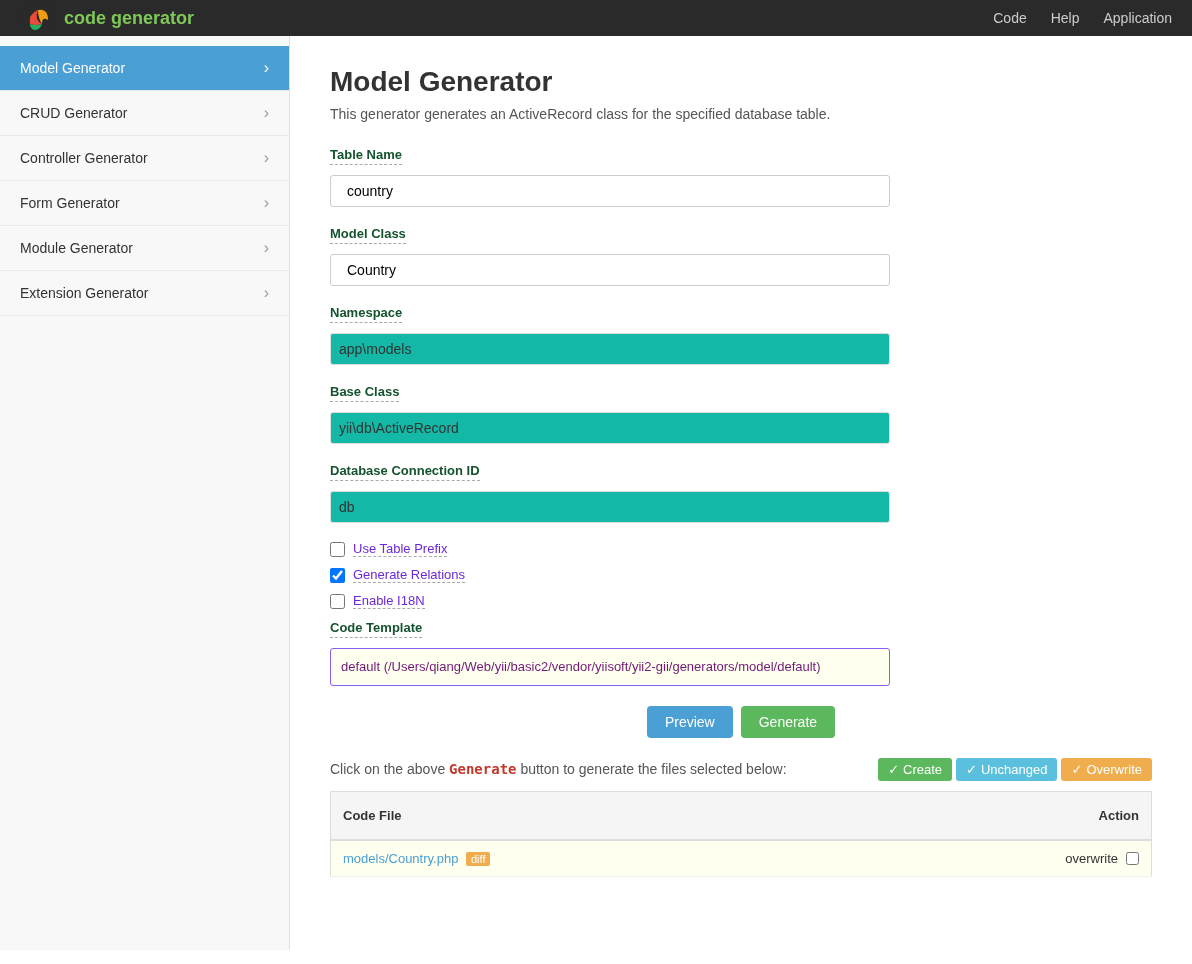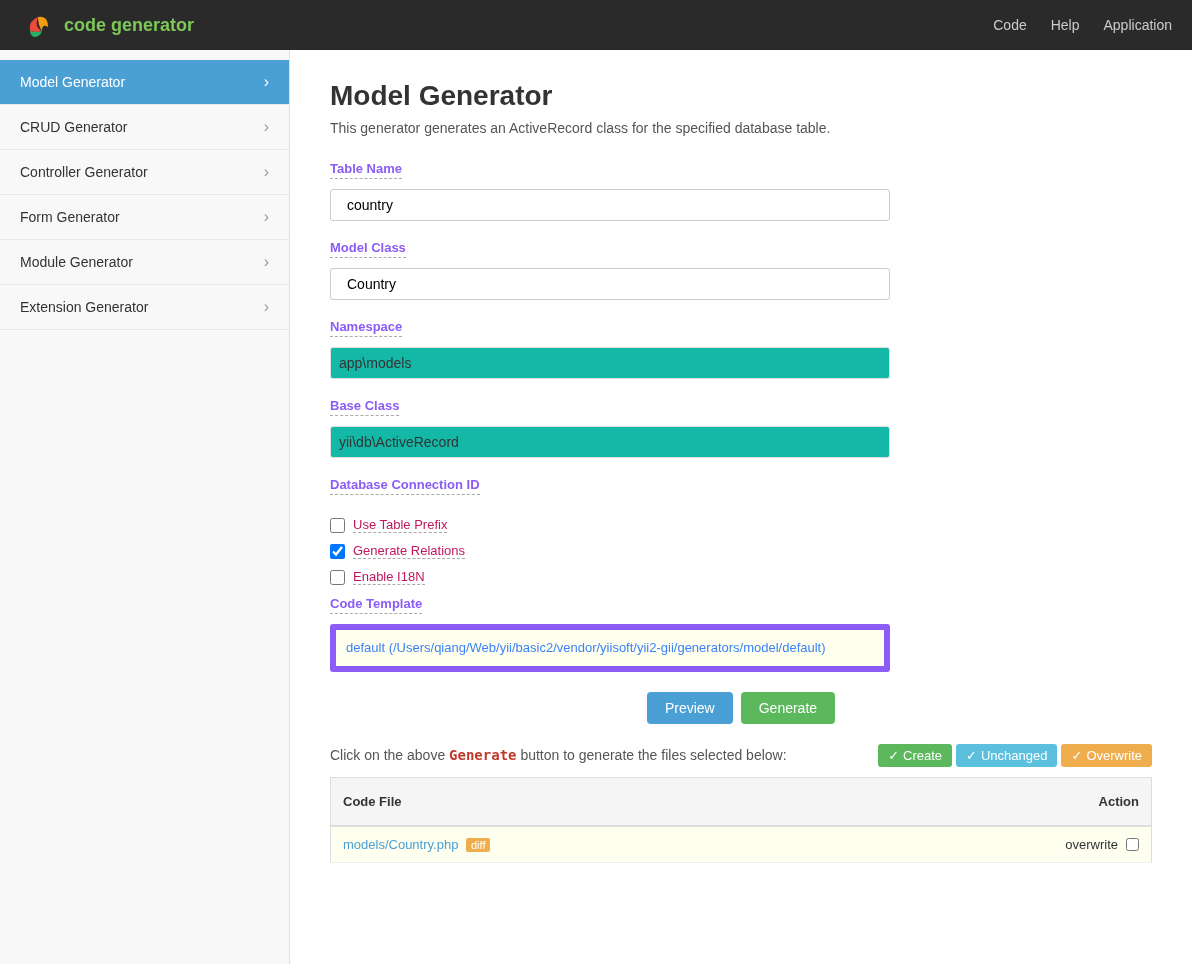--- a/index.html
+++ b/index.html
@@ -1,21 +1,21 @@
 <!DOCTYPE html>
 <html><head>
   <meta charset="utf-8">
   <style>
     * { box-sizing: border-box; margin: 0; padding: 0; }
     body { font-family: Arial, sans-serif; font-size: 14px; color: #333; background: #fff; }
 
     
     .header {
       background: #2a2a2a;
-      height: 50px;
+      height: 36px;
       display: flex;
       align-items: center;
       padding: 0 20px;
       justify-content: space-between;
     }
     .header-logo {
       display: flex;
       align-items: center;
       gap: 8px;
     }
@@ -91,21 +91,21 @@
     }
 
     
     .form-group {
       margin-bottom: 18px;
     }
     .form-label {
       display: block;
       font-weight: bold;
       margin-bottom: 4px;
-      color: #8b5cf6;
+      color: #14532d;
       font-size: 13px;
       border-bottom: 1px dashed #aaa;
       padding-bottom: 2px;
       display: inline-block;
     }
     .form-input {
       width: 560px;
       padding: 7px 16px;
       border: 1px solid #ccc;
       border-radius: 3px;
@@ -127,38 +127,38 @@
 
     
     .checkbox-group {
       margin-bottom: 10px;
       display: flex;
       align-items: center;
       gap: 8px;
     }
     .checkbox-group label {
       font-size: 13px;
-      color: #be185d;
+      color: #6d28d9;
       border-bottom: 1px dashed #aaa;
       cursor: pointer;
     }
     .checkbox-group input[type=checkbox] {
       width: 15px;
       height: 15px;
     }
 
     
     .code-template-value {
       width: 560px;
       padding: 8px 10px;
-      border: 6px solid #8b5cf6;
+      border: 1px solid #8b5cf6;
       background: #fffff0;
       border-radius: 3px;
       font-size: 13px;
-      color: #3b82f6;
+      color: #701a75;
       margin-top: 6px;
       line-height: 1.5;
     }
 
     
     .btn-row {
       margin: 20px 0;
       display: flex;
       gap: 8px;
       justify-content: center;
@@ -332,20 +332,21 @@
       <div class="form-input-readonly">app\models</div>
     </div>
 
     <div class="form-group">
       <label class="form-label">Base Class</label>
       <div class="form-input-readonly">yii\db\ActiveRecord</div>
     </div>
 
     <div class="form-group">
       <label class="form-label">Database Connection ID</label>
+      <div class="form-input-readonly">db</div>
     </div>
 
     <div class="checkbox-group">
       <input type="checkbox" id="useTablePrefix" style="">
       <label for="useTablePrefix">Use Table Prefix</label>
     </div>
 
     <div class="checkbox-group">
       <input type="checkbox" id="generateRelations" checked="" style="">
       <label for="generateRelations">Generate Relations</label>

